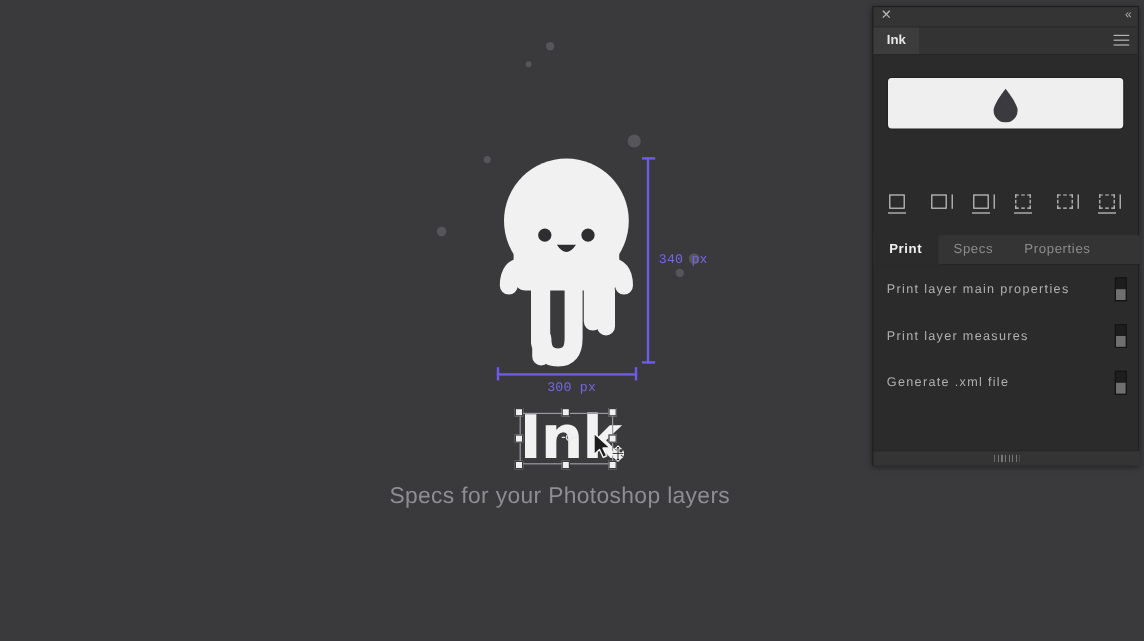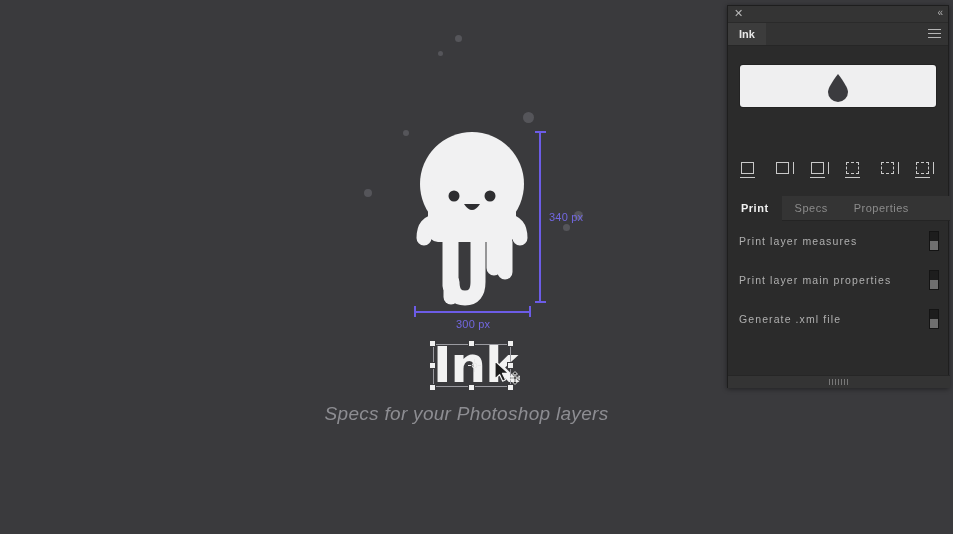--- a/index.html
+++ b/index.html
@@ -62,21 +62,21 @@
   .cap-v {
     position: absolute;
     height: 2px;
     width: 11px;
     background: #6c5ce7;
   }
   .measure-label {
     position: absolute;
     color: #7267e0;
     font-size: 11px;
-    font-family: Liberation Sans, sans-serif;
+    font-family: Liberation Mono, monospace;
     white-space: nowrap;
     letter-spacing: .2px;
   }
 
   
   #wordmark-wrap {
     position: absolute;
     left: 433px;
     top: 344px;
     width: 78px;
@@ -133,21 +133,20 @@
     width: 945px;
     text-align: center;
     color: #8d8d92;
     font-size: 19px;
     letter-spacing: .3px;
     font-family: "Liberation Sans", sans-serif;
   }
   #tagline-inner {
     display: inline-block;
     transform: translateX(-6px);
-    font-style: italic;
   }
 
   
   #panel {
     position: absolute;
     left: 727px;
     top: 5px;
     width: 222px;
     height: 383px;
     background: #2c2c2c;
@@ -494,27 +493,27 @@
     </div>
 
     <div id="tabs">
       <div class="tab active">Print</div>
       <div class="tab">Specs</div>
       <div class="tab">Properties</div>
     </div>
 
     <div id="options">
       <div class="opt-row">
-        <div class="opt-label">Print layer measures</div>
+        <div class="opt-label">Print layer main properties</div>
         <div class="toggle off">
             <div class="knob"></div>
           </div>
       </div>
       <div class="opt-row">
-        <div class="opt-label">Print layer main properties</div>
+        <div class="opt-label">Print layer measures</div>
         <div class="toggle off">
             <div class="knob"></div>
           </div>
       </div>
       <div class="opt-row">
         <div class="opt-label">Generate .xml file</div>
         <div class="toggle off">
             <div class="knob"></div>
           </div>
       </div>

